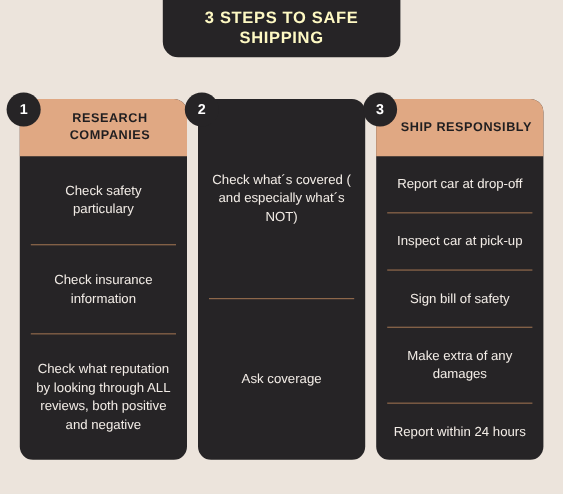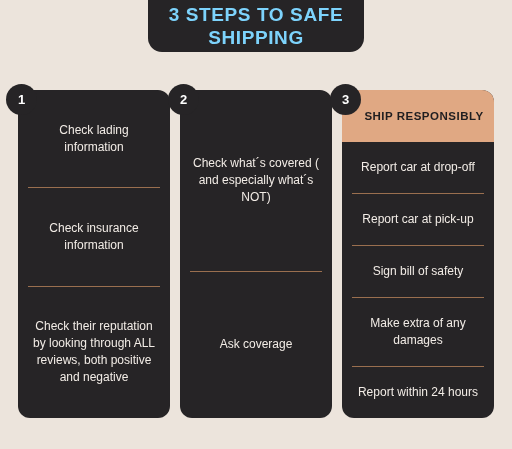--- a/index.html
+++ b/index.html
@@ -24,22 +24,22 @@
     height: 58px;
     background: #262426;
     border-radius: 0 0 14px 14px;
     display: flex;
     align-items: center;
     justify-content: center;
     box-sizing: border-box;
     padding: 6px 14px 0 14px;
   }
   .title-text {
-    color: #7dd3fc;
-    font-size: 19px;
+    color: #fef9c3;
+    font-size: 15px;
     font-weight: bold;
     letter-spacing: 0.6px;
     line-height: 1.22;
     text-align: center;
     text-transform: uppercase;
   }
 
   
   .columns {
     position: absolute;
@@ -128,42 +128,45 @@
 <body>
 
 <div class="title-banner">
   <div class="title-text">3 STEPS TO SAFE SHIPPING</div>
 </div>
 
 <div class="columns">
 
   <div class="card">
     <div class="badge">1</div>
+    <div class="card-header">
+      <div class="card-header-text">RESEARCH COMPANIES</div>
+    </div>
     <div class="card-body">
-      <div class="step-item">Check lading information</div>
+      <div class="step-item">Check safety particulary</div>
       <div class="step-item">Check insurance information</div>
-      <div class="step-item">Check their reputation by looking through ALL reviews, both positive and negative</div>
+      <div class="step-item">Check what reputation by looking through ALL reviews, both positive and negative</div>
     </div>
   </div>
 
   <div class="card">
     <div class="badge">2</div>
     <div class="card-body">
       <div class="step-item">Check what´s covered ( and especially what´s NOT)</div>
       <div class="step-item">Ask coverage</div>
     </div>
   </div>
 
   <div class="card">
     <div class="badge">3</div>
     <div class="card-header">
       <div class="card-header-text">SHIP RESPONSIBLY</div>
     </div>
     <div class="card-body">
       <div class="step-item">Report car at drop-off</div>
-      <div class="step-item">Report car at pick-up</div>
+      <div class="step-item">Inspect car at pick-up</div>
       <div class="step-item">Sign bill of safety</div>
       <div class="step-item">Make extra of any damages</div>
       <div class="step-item">Report within 24 hours</div>
     </div>
   </div>
 
 </div>
 
 </body></html>

